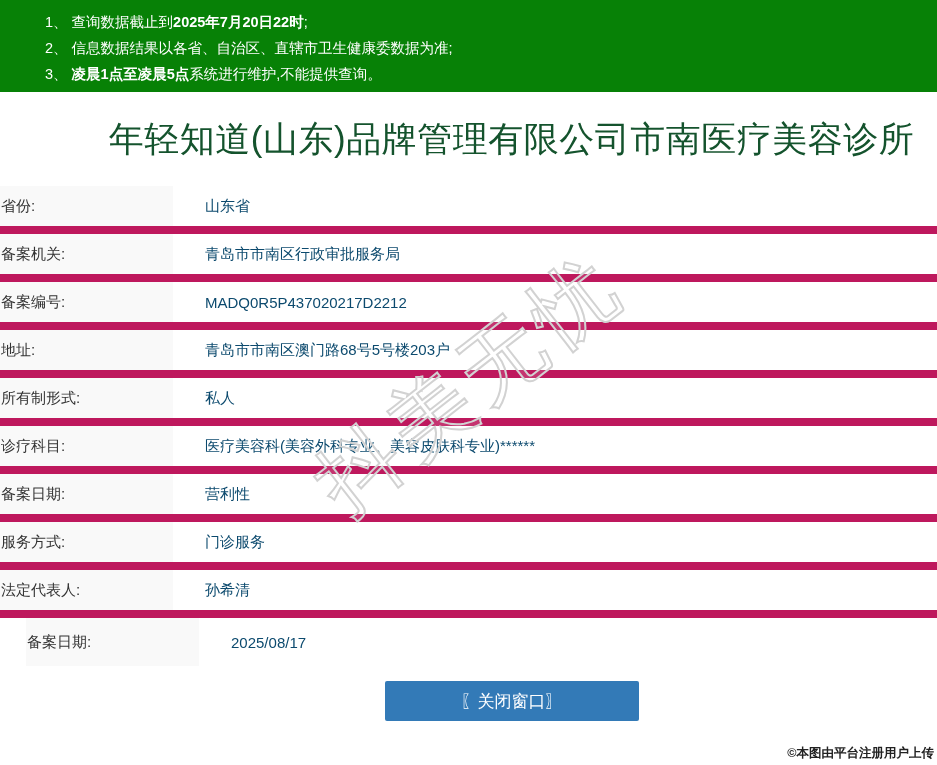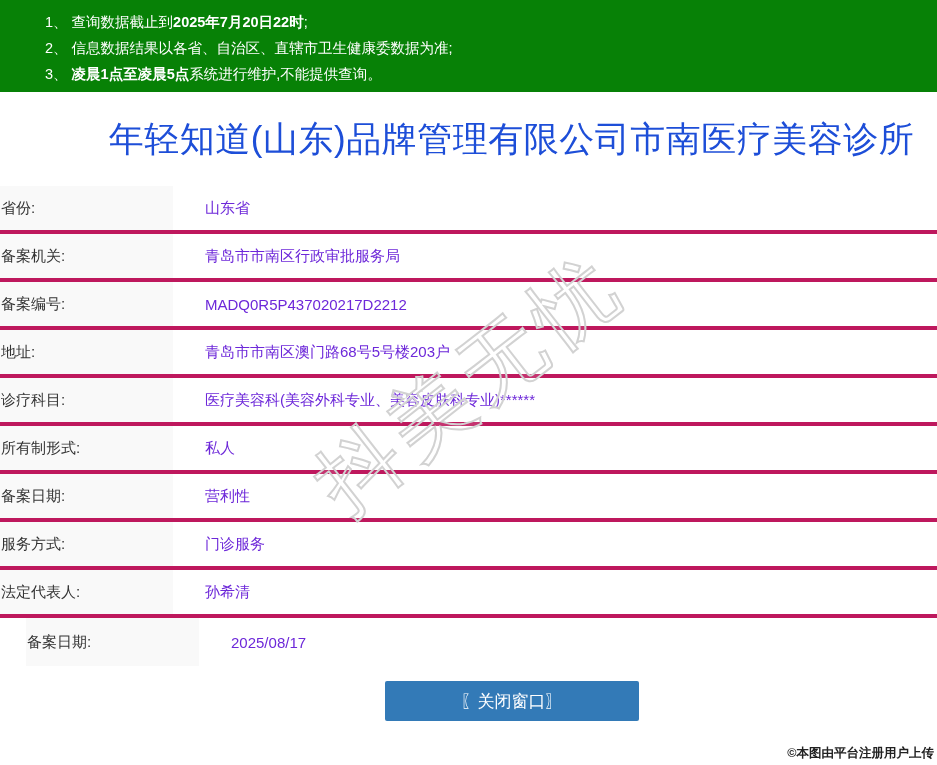--- a/index.html
+++ b/index.html
@@ -9,31 +9,31 @@
 
   
   .banner { width:937px; height:92px; background:#078106; color:#fff;
     padding:9px 10px 8px 45px; font-size:14.5px; }
   .banner .line { height:26px; line-height:26px; white-space:nowrap; }
   .banner b { font-weight:700; }
 
   
   .title-wrap { height:94px; display:flex; align-items:center; }
   .page-title { width:100%; text-align:center; padding-left:86px;
-    font-size:35px; color:#1d4ed8; font-weight:400; letter-spacing:0.5px;
+    font-size:35px; color:#14532d; font-weight:400; letter-spacing:0.5px;
     white-space:nowrap; }
 
   
   .info-table { width:937px; }
-  .info-row { display:flex; height:48px; border-bottom:4px solid #be185d; }
+  .info-row { display:flex; height:48px; border-bottom:8px solid #be185d; }
   .info-row:last-child { border-bottom:none;padding-left:26px; }
   .info-label { width:173px; background:#f9f9f9; display:flex; align-items:center;
     padding-left:1px; font-size:15px; color:#333; }
   .info-value { flex:1; background:#fff; display:flex; align-items:center;
-    padding-left:32px; font-size:15px; color:#6d28d9; white-space:nowrap; }
+    padding-left:32px; font-size:15px; color:#0c4a6e; white-space:nowrap; }
 
   
   .btn-row { display:flex; justify-content:center; padding-left:86px; margin-top:15px; }
   .close-btn { width:254px; height:40px; background:#337ab7; color:#fff;
     border:none; border-radius:2px; font-size:17px;
     font-family:"Liberation Sans","DejaVu Sans",sans-serif; cursor:pointer; }
 
   
   .watermark { position:absolute; left:470px; top:385px;
     transform:translate(-50%,-50%) rotate(-38deg);
@@ -72,26 +72,26 @@
   </div>
   <div class="info-row">
     <div class="info-label">备案编号:</div>
     <div class="info-value">MADQ0R5P437020217D2212</div>
   </div>
   <div class="info-row">
     <div class="info-label">地址:</div>
     <div class="info-value">青岛市市南区澳门路68号5号楼203户</div>
   </div>
   <div class="info-row">
+    <div class="info-label">所有制形式:</div>
+    <div class="info-value">私人</div>
+  </div>
+  <div class="info-row">
     <div class="info-label">诊疗科目:</div>
     <div class="info-value">医疗美容科(美容外科专业、美容皮肤科专业)******</div>
-  </div>
-  <div class="info-row">
-    <div class="info-label">所有制形式:</div>
-    <div class="info-value">私人</div>
   </div>
   <div class="info-row">
     <div class="info-label">备案日期:</div>
     <div class="info-value">营利性</div>
   </div>
   <div class="info-row">
     <div class="info-label">服务方式:</div>
     <div class="info-value">门诊服务</div>
   </div>
   <div class="info-row">

